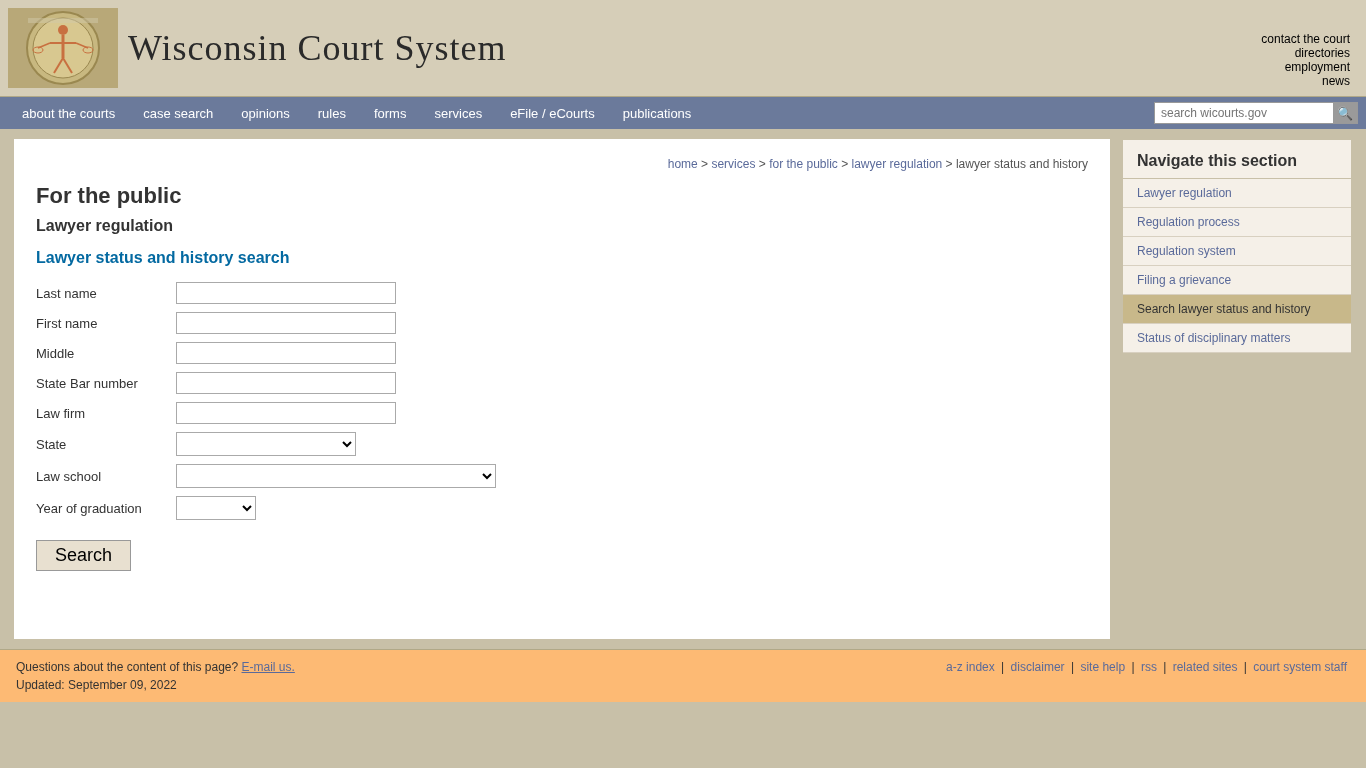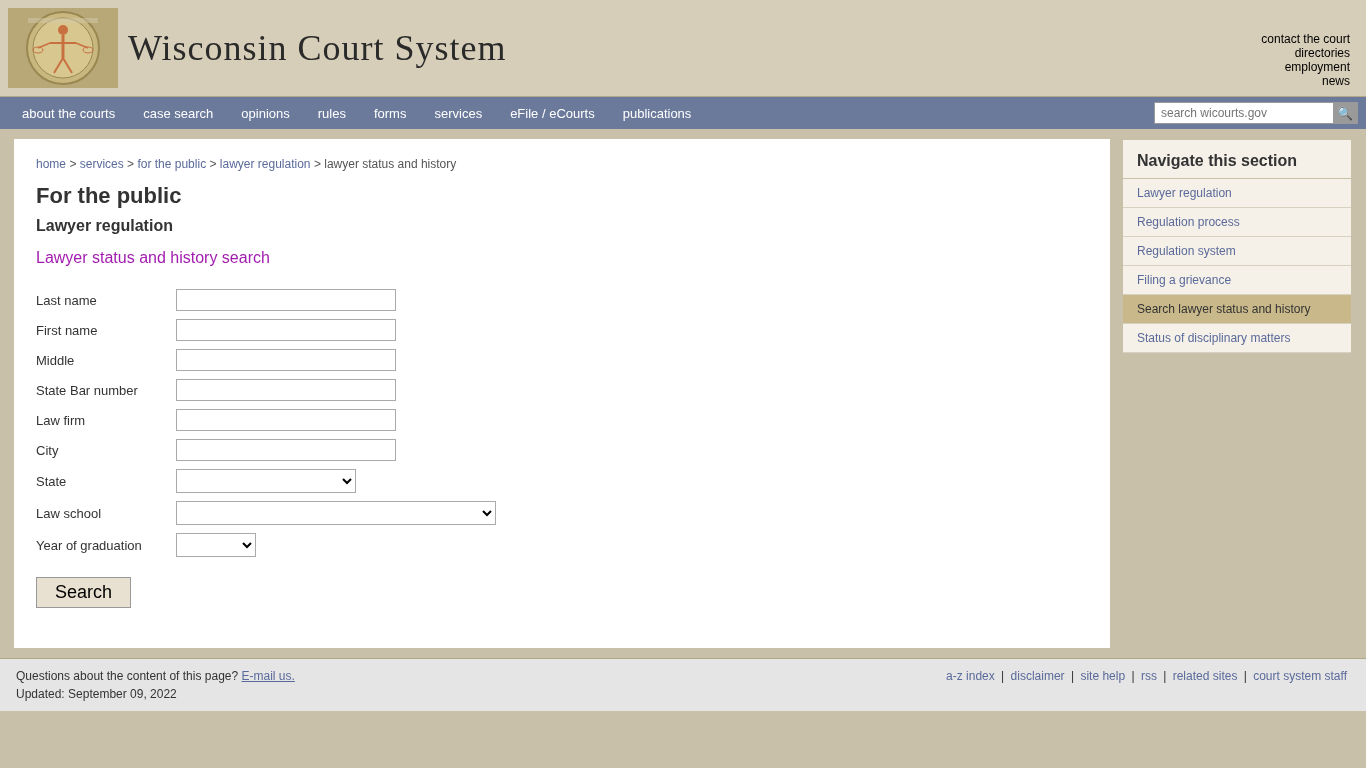--- a/index.html
+++ b/index.html
@@ -116,20 +116,21 @@
       background: #fff;
       padding: 18px 22px 40px 22px;
       min-height: 500px;
     }
 
     
     #breadcrumb {
       font-size: 12px;
       color: #555;
       margin-bottom: 12px;
+      text-align: right;
     }
     #breadcrumb a {
       color: #5a6a9a;
       text-decoration: none;
     }
     #breadcrumb span { color: #555; }
 
     
     #page-section-title {
       font-size: 22px;
@@ -138,23 +139,23 @@
       margin-bottom: 8px;
     }
     #page-sub-title {
       font-size: 16px;
       font-weight: bold;
       color: #333;
       margin-bottom: 14px;
     }
     #page-form-title {
       font-size: 16px;
-      font-weight: normal;
-      color: #a21caf;
-      margin-bottom: 18px;
+      font-weight: bold;
+      color: #0369a1;
+      margin-bottom: 11px;
     }
 
     
     .form-table { border-collapse: collapse; }
     .form-table tr td { padding: 4px 6px 4px 0; vertical-align: middle; }
     .form-table td:first-child {
       font-size: 13px;
       color: #333;
       white-space: nowrap;
       padding-right: 12px;
@@ -215,21 +216,21 @@
     }
     .sidebar-item.active {
       background: #c8b88a;
       color: #333;
       font-weight: normal;
       text-decoration: none;
     }
 
     
     #footer {
-      background: #e5e5e5;
+      background: #fdba74;
       padding: 10px 16px;
       font-size: 12px;
       color: #333;
       border-top: 1px solid #b0a888;
     }
     #footer-top {
       display: flex;
       justify-content: space-between;
       align-items: flex-start;
       margin-bottom: 4px;
@@ -329,24 +330,20 @@
           <tr>
             <td>Middle</td>
             <td><input type="text" class="form-input" style=""></td>
           </tr>
           <tr>
             <td>State Bar number</td>
             <td><input type="text" class="form-input" style=""></td>
           </tr>
           <tr>
             <td>Law firm</td>
-            <td><input type="text" class="form-input" style=""></td>
-          </tr>
-          <tr>
-            <td>City</td>
             <td><input type="text" class="form-input" style=""></td>
           </tr>
           <tr>
             <td>State</td>
             <td>
               <select class="form-select form-select-state">
                 <option value=""></option>
                 <option value="AL">Alabama</option>
                 <option value="AK">Alaska</option>
                 <option value="AZ">Arizona</option>

